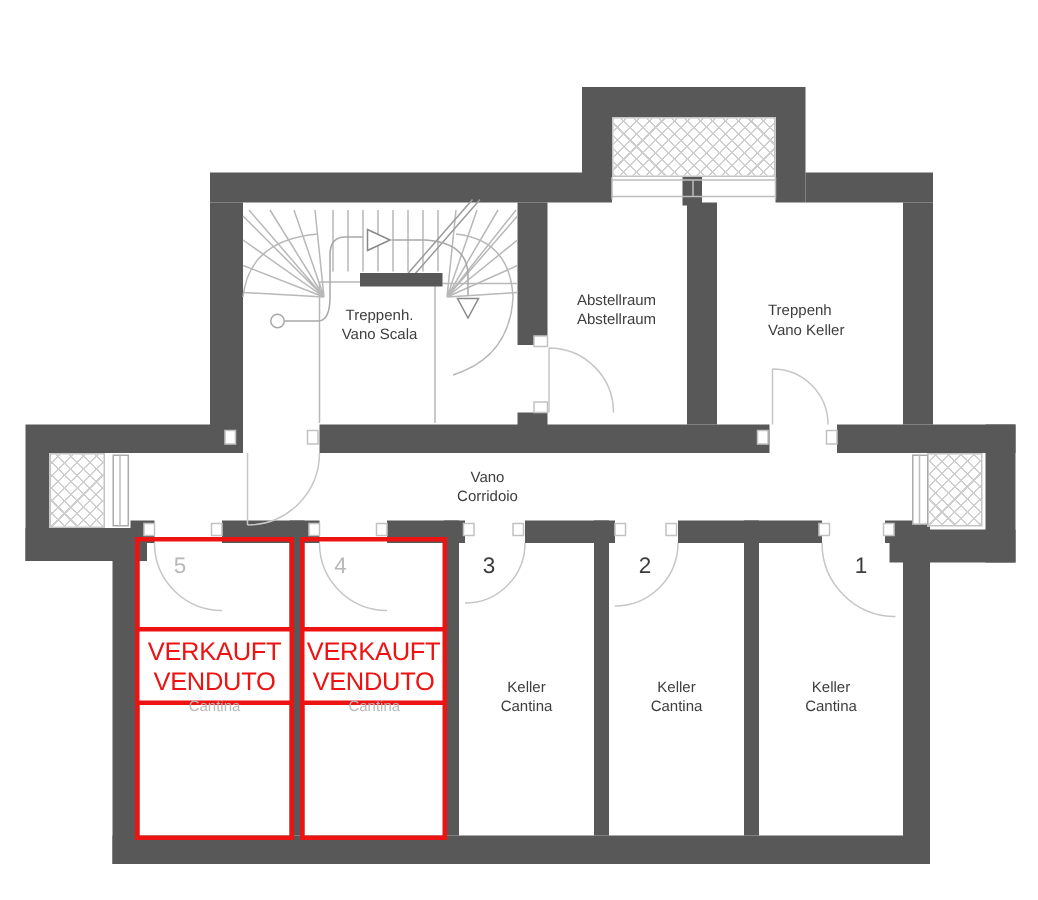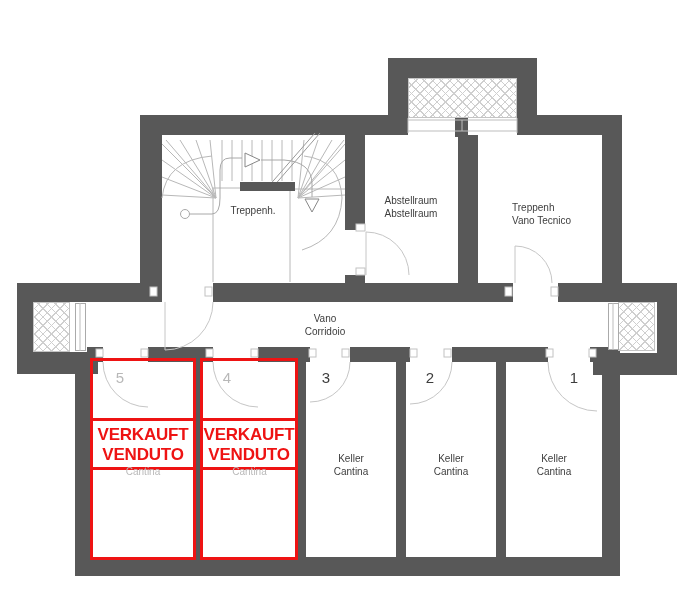--- a/index.html
+++ b/index.html
@@ -26,21 +26,21 @@
     font-size:15px;line-height:16px;color:var(--color-text,#3d3d3d);
   }
   .room-number.muted{color:var(--color-muted,#b8b8b8);}
   .sold-outline{
     position:absolute;z-index:5;border:3px solid var(--color-accent_red,#ee1313);
     box-sizing:border-box;background:transparent;
   }
   .sold-box{
     position:absolute;z-index:6;border:3px solid var(--color-accent_red,#ee1313);
     box-sizing:border-box;background:#fff;color:var(--color-accent_red,#ee1313);
-    text-align:center;font-weight:bold;font-size:17px;line-height:20px;padding-top:4px;
+    text-align:center;font-weight:normal;font-size:17px;line-height:20px;padding-top:4px;
     letter-spacing:-0.2px;
   }
   .partial-label{
     position:absolute;z-index:7;font-size:10px;line-height:12px;text-align:center;
     color:#b9b9b9;
   }
 </style>
 </head>
 <body>
 
@@ -133,28 +133,29 @@
         <rect x="342" y="349" width="7" height="8"></rect>
       <rect x="410" y="349" width="7" height="8"></rect>
         <rect x="444" y="349" width="7" height="8"></rect>
       <rect x="546" y="349" width="7" height="8"></rect>
         <rect x="589" y="349" width="7" height="8"></rect>
     </g>
   </svg>
 
   <div class="lbl" style="left:183px;top:204px;width:140px;">
     <div>Treppenh.</div>
+    <div>Vano Scala</div>
   </div>
   <div class="lbl" style="left:355px;top:194px;width:112px;">
     <div>Abstellraum</div>
     <div>Abstellraum</div>
   </div>
   <div class="lbl left" style="left:512px;top:201px;width:100px;">
     <div>Treppenh</div>
-    <div>Vano Tecnico</div>
+    <div>Vano Keller</div>
   </div>
   <div class="lbl" style="left:280px;top:312px;width:90px;">
     <div>Vano</div>
     <div>Corridoio</div>
   </div>
 
   <div class="room-number muted" style="left:109px;top:370px;">5</div>
   <div class="room-number muted" style="left:216px;top:370px;">4</div>
   <div class="room-number" style="left:315px;top:370px;">3</div>
   <div class="room-number" style="left:419px;top:370px;">2</div>

